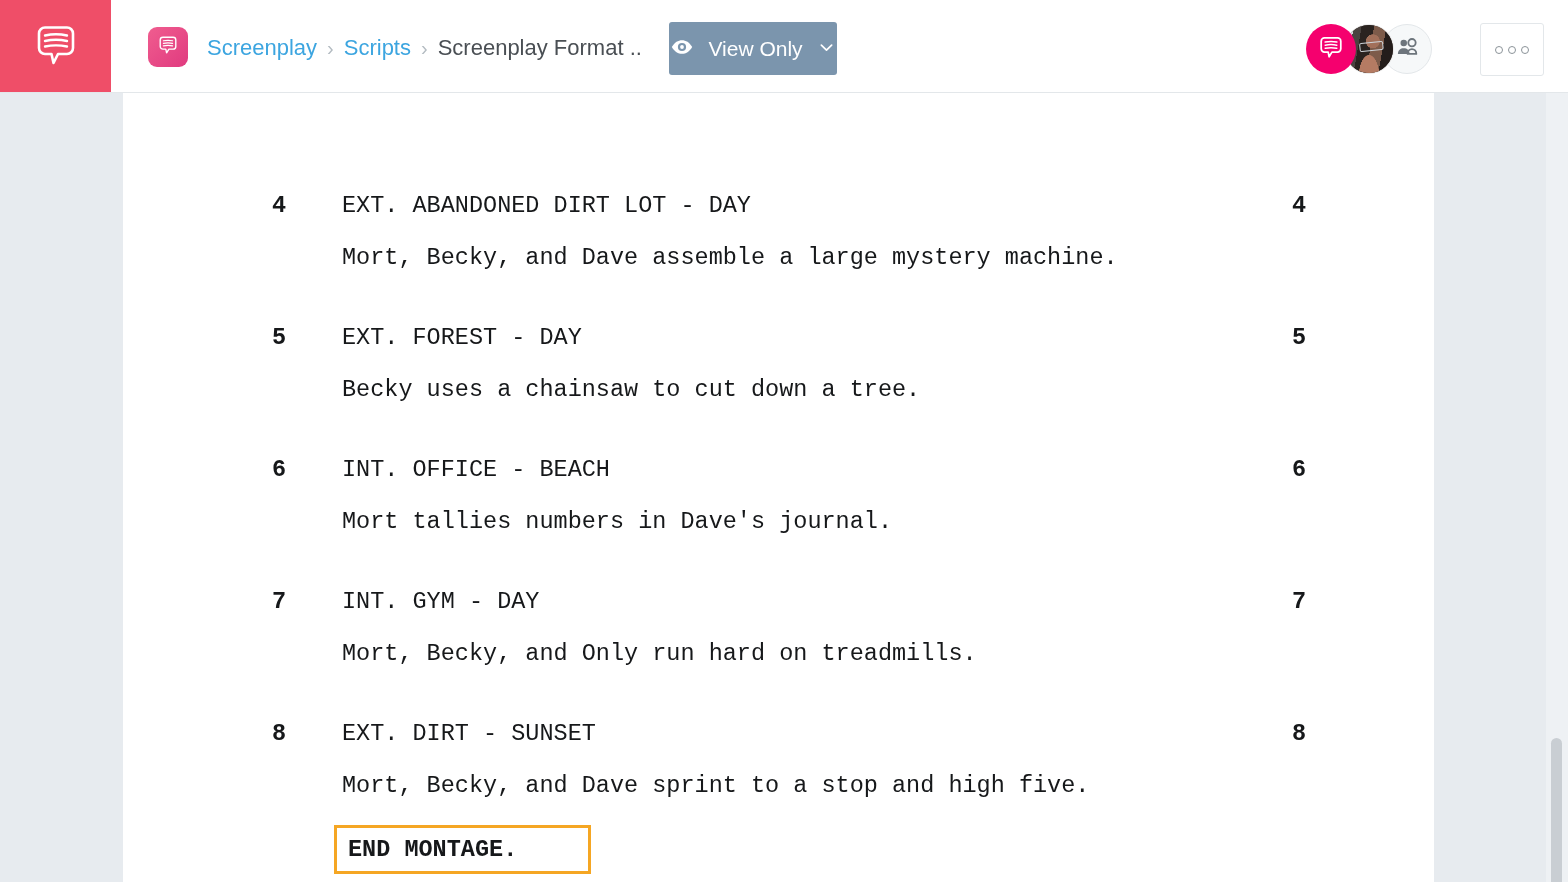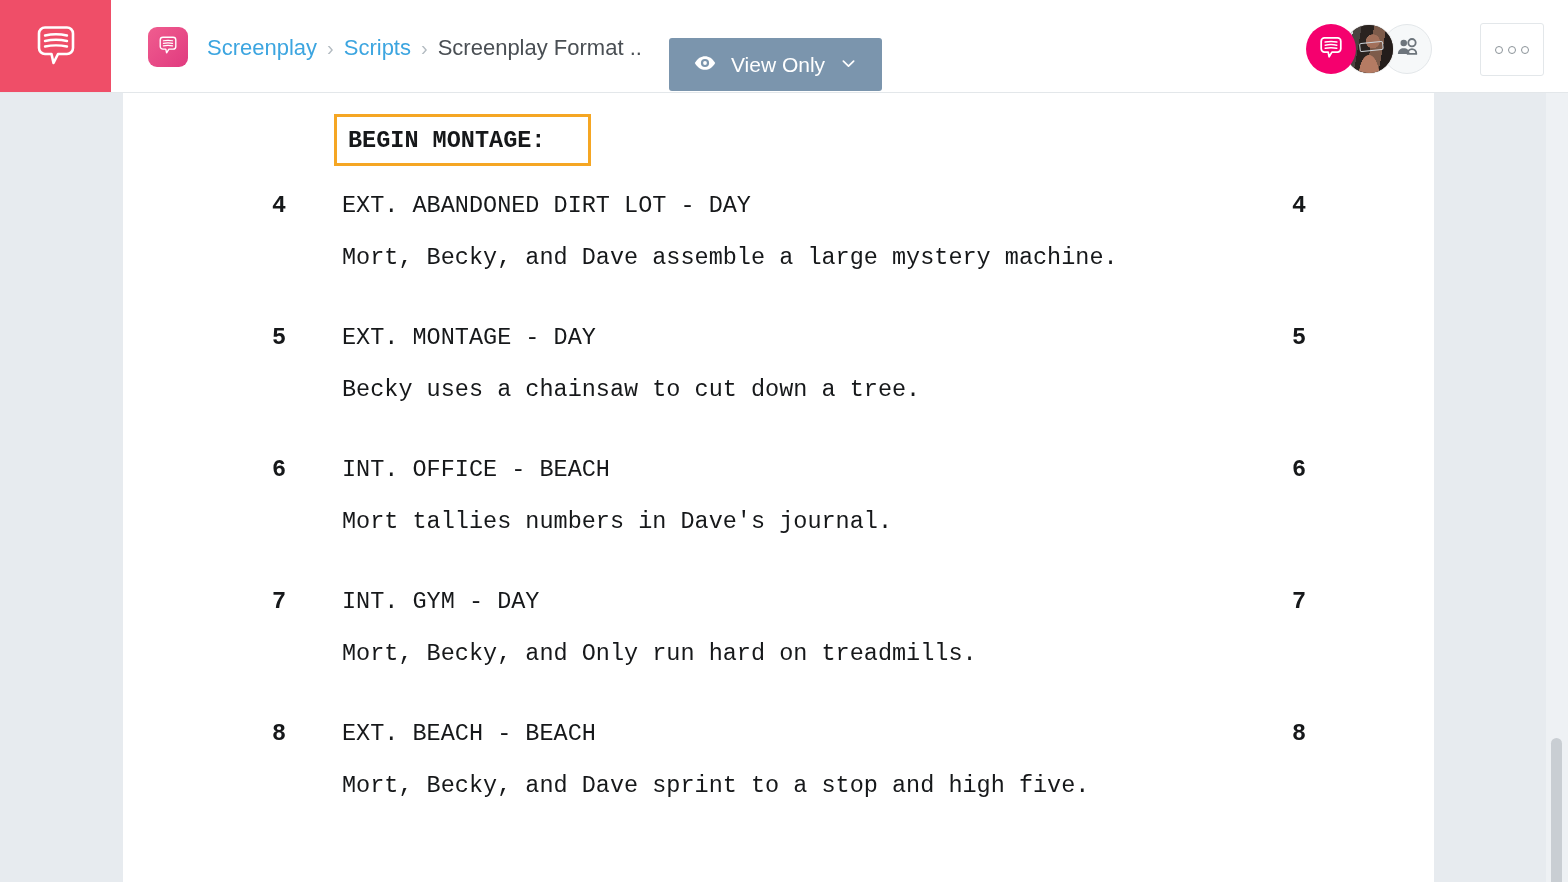--- a/index.html
+++ b/index.html
@@ -82,22 +82,22 @@
     font-weight: 300;
   }
   .crumb-current {
     color: #4a4f54;
     text-align: right;
   }
 
   .view-only-btn {
     position: absolute;
     left: 669px;
-    top: 38px;
-    width: 213px;
+    top: 22px;
+    width: 168px;
     height: 53px;
     background: #7b95ad;
     border: none;
     border-radius: 3px;
     display: flex;
     align-items: center;
     justify-content: center;
     gap: 14px;
     cursor: pointer;
     padding: 0;
@@ -372,54 +372,54 @@
       <span class="more-dot"></span>
       <span class="more-dot"></span>
       <span class="more-dot"></span>
     </button>
   </div>
 
   <div class="workspace">
     <div class="page">
       <div class="script" id="script-body">
 
-        <div class="montage-marker montage-begin">
-          <span>BEGIN MONTAGE:</span>
-        </div>
 
         <div class="scene" style="top: 99px;">
             <span class="scene-num scene-num-left">4</span>
             <span class="scene-heading">EXT. ABANDONED DIRT LOT - DAY</span>
             <span class="scene-num scene-num-right">4</span>
             <span class="scene-action">Mort, Becky, and Dave assemble a large mystery machine.</span>
           </div>
           <div class="scene" style="top: 231px;">
             <span class="scene-num scene-num-left">5</span>
-            <span class="scene-heading">EXT. MONTAGE - DAY</span>
+            <span class="scene-heading">EXT. FOREST - DAY</span>
             <span class="scene-num scene-num-right">5</span>
             <span class="scene-action">Becky uses a chainsaw to cut down a tree.</span>
           </div>
           <div class="scene" style="top: 363px;">
             <span class="scene-num scene-num-left">6</span>
             <span class="scene-heading">INT. OFFICE - BEACH</span>
             <span class="scene-num scene-num-right">6</span>
             <span class="scene-action">Mort tallies numbers in Dave's journal.</span>
           </div>
           <div class="scene" style="top: 495px;">
             <span class="scene-num scene-num-left">7</span>
             <span class="scene-heading">INT. GYM - DAY</span>
             <span class="scene-num scene-num-right">7</span>
             <span class="scene-action">Mort, Becky, and Only run hard on treadmills.</span>
           </div>
           <div class="scene" style="top: 627px;">
             <span class="scene-num scene-num-left">8</span>
-            <span class="scene-heading">EXT. BEACH - BEACH</span>
+            <span class="scene-heading">EXT. DIRT - SUNSET</span>
             <span class="scene-num scene-num-right">8</span>
             <span class="scene-action">Mort, Becky, and Dave sprint to a stop and high five.</span>
           </div>
+          <div class="montage-marker montage-end">
+          <span>END MONTAGE.</span>
+        </div>
 
       </div>
     </div>
   </div>
 
   <div class="scrollbar-track">
     <div class="scrollbar-thumb"></div>
   </div>
 
 </div>

